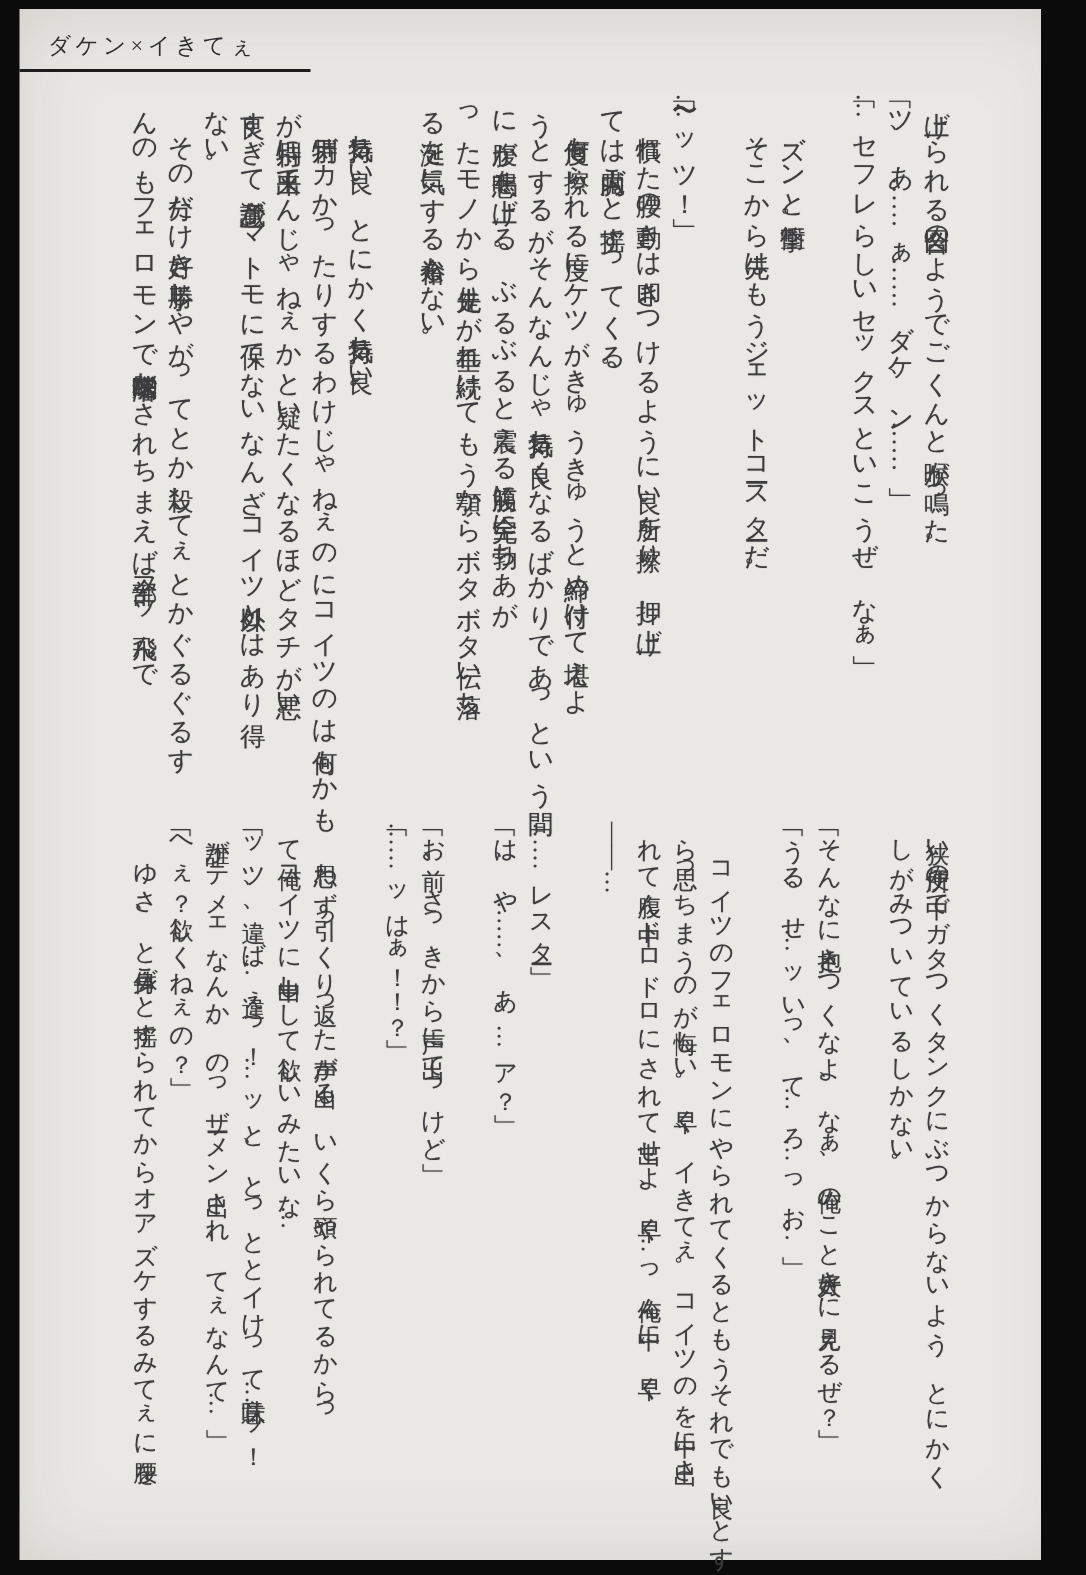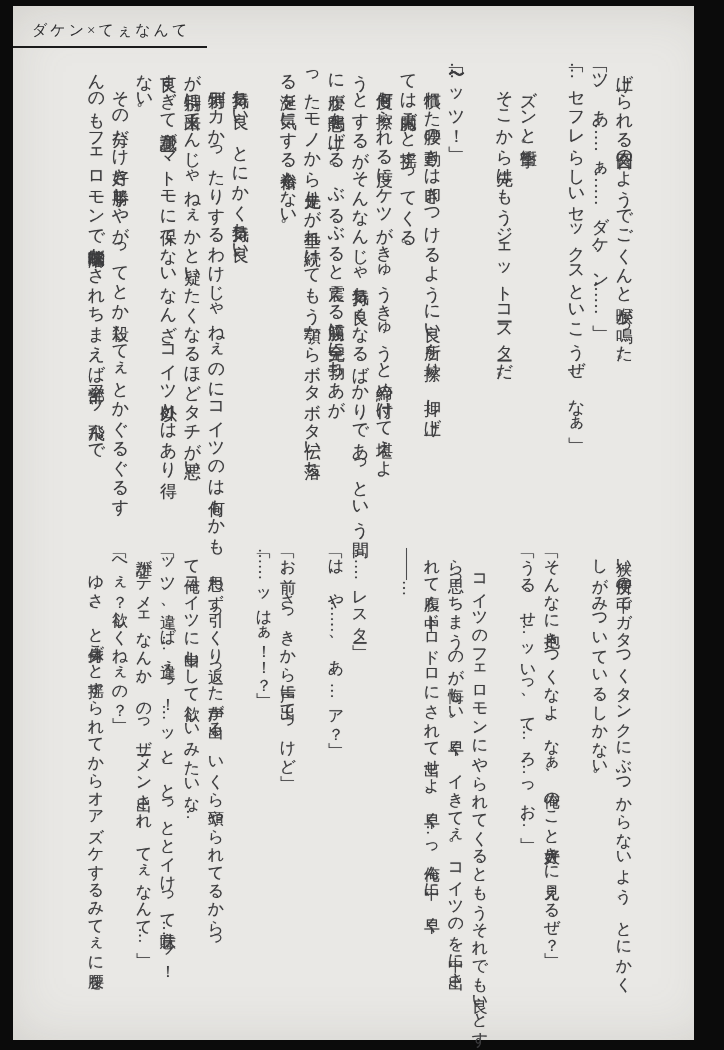--- a/index.html
+++ b/index.html
@@ -70,21 +70,21 @@
 </head>
 <body>
 
 <div class="page">
 
   <div class="edge top"></div>
   <div class="edge left"></div>
   <div class="edge right"></div>
   <div class="edge bottom"></div>
 
-  <div class="header-title">ダケン×てぇなんて</div>
+  <div class="header-title">ダケン×イきてぇ</div>
   <div class="header-rule"></div>
 
   <section class="text-block block-upper">
       <p>上げられる合図のようでごくんと喉が鳴った。</p>
       <p>「ツ、あ……ぁ……ダケ、ン……」</p>
       <p>「…セフレらしいセックスといこうぜ、なぁ」</p>
       <p>　</p>
       <p>　ズンと衝撃。</p>
       <p>　そこから先はもうジェットコースターだ。</p>
       <p>　</p>

